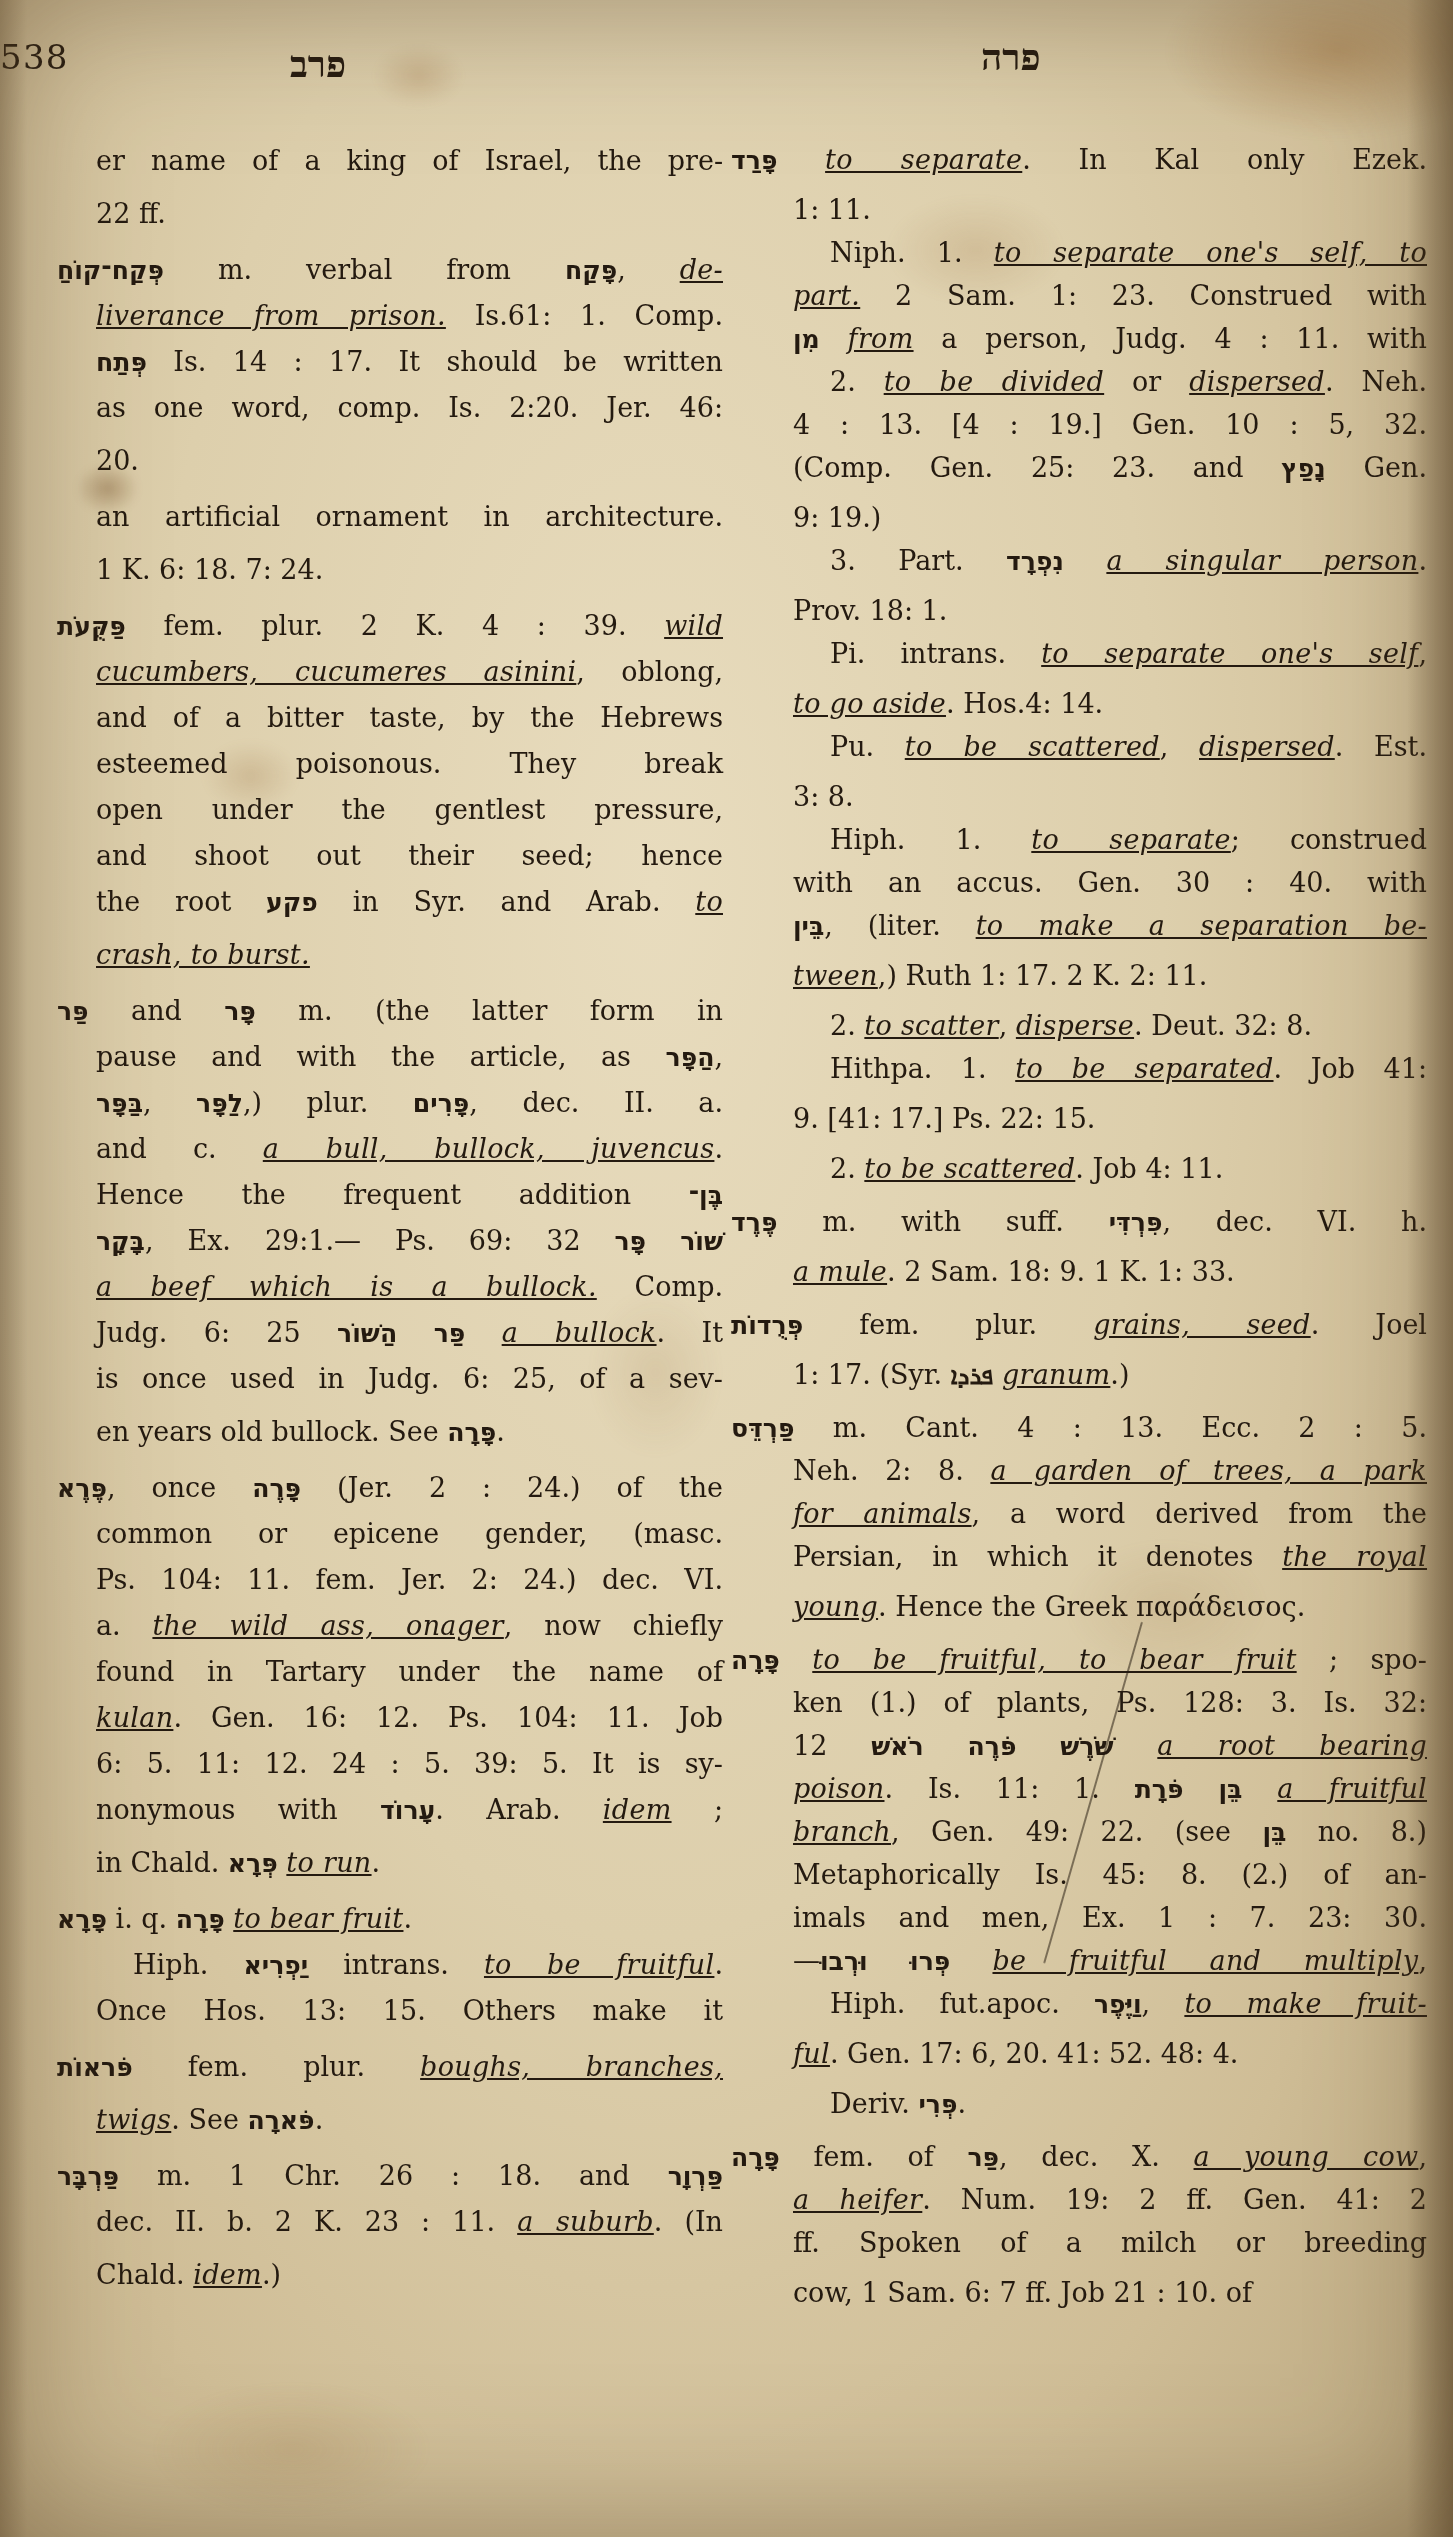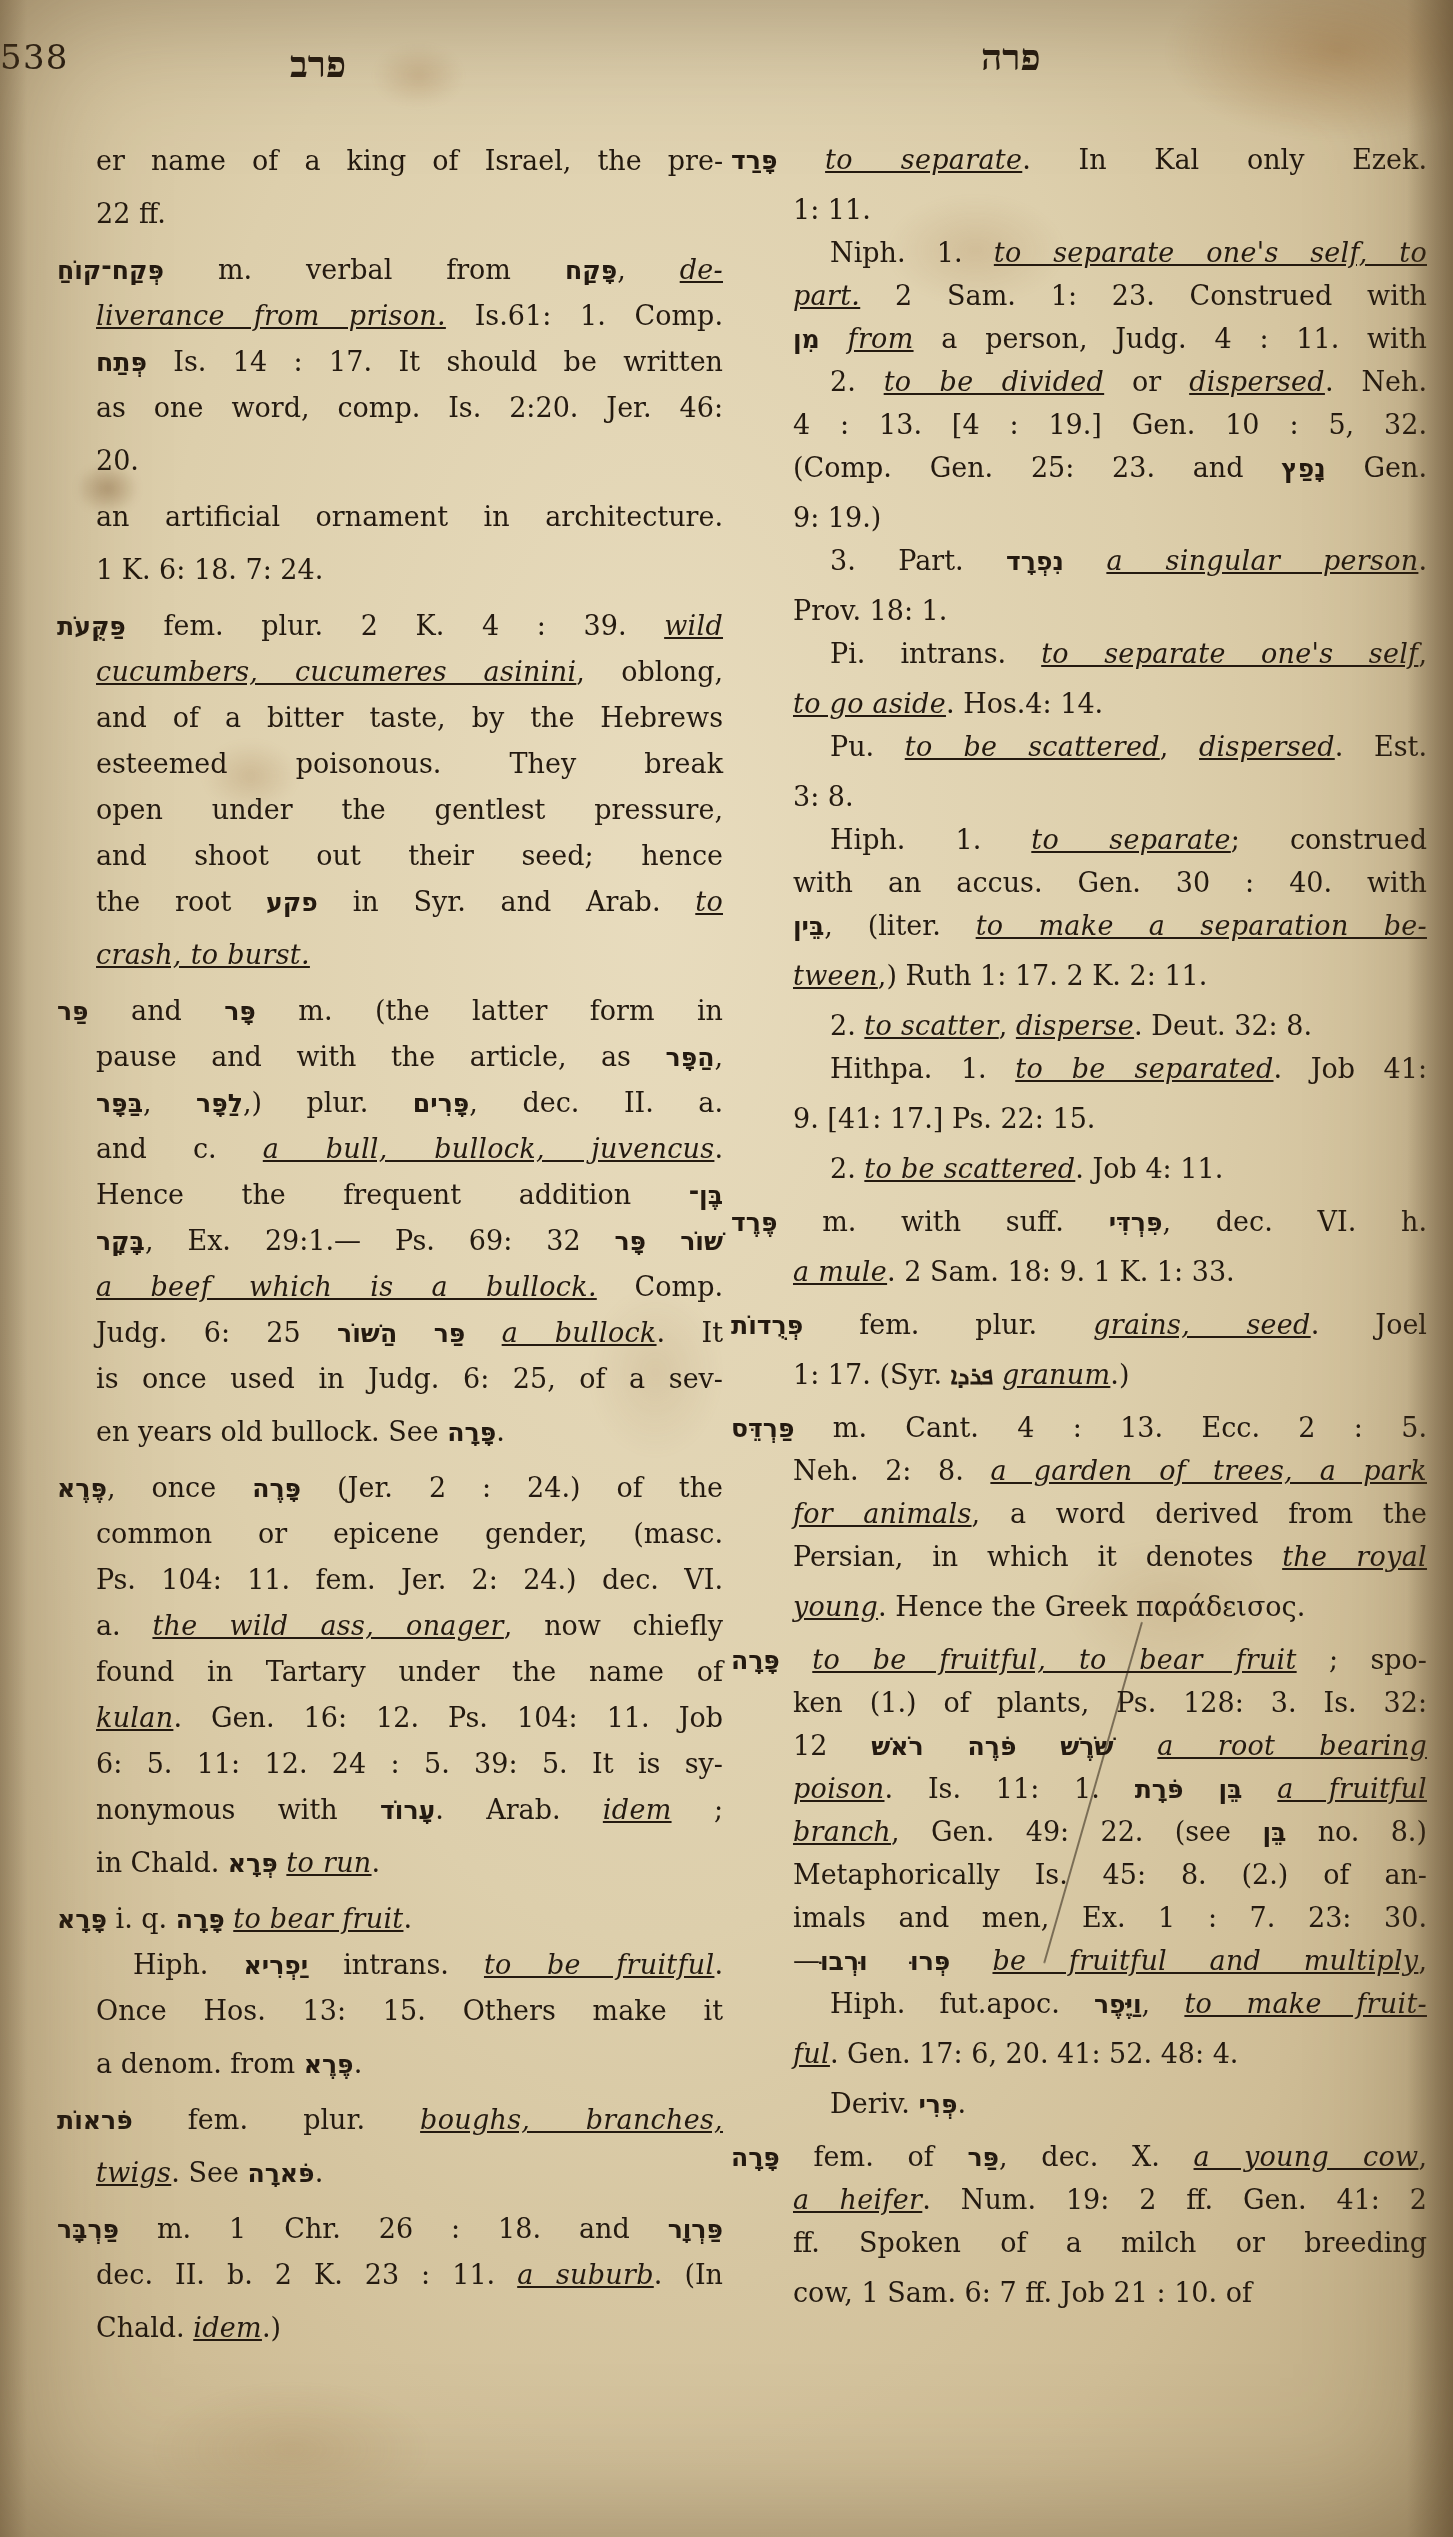--- a/index.html
+++ b/index.html
@@ -131,21 +131,20 @@
           <div class="line last">in Chald. <span class="heb">פְּרָא</span> <i>to run</i>.</div>
         </div>
       </div>
       <div class="entry">
         <div class="para entry">
           <div class="line outdent last"><span class="heb">פָּרָא</span> i. q. <span class="heb">פָּרָה</span> <i>to bear fruit</i>.</div>
         </div>
         <div class="para sub">
           <div class="line indent">Hiph. <span class="heb">יַפְרִיא</span> intrans. <i>to be fruitful</i>.</div>
           <div class="line">Once Hos. 13: 15. Others make it</div>
-          <div class="line last">a denom. from <span class="heb">פֶּרֶא</span>.</div>
         </div>
       </div>
       <div class="entry">
         <div class="para entry">
           <div class="line outdent"><span class="heb">פֹּראוֹת</span> fem. plur. <i>boughs, branches,</i></div>
           <div class="line last"><i>twigs</i>. See <span class="heb">פֹּארָה</span>.</div>
         </div>
       </div>
       <div class="entry">
         <div class="para entry">

